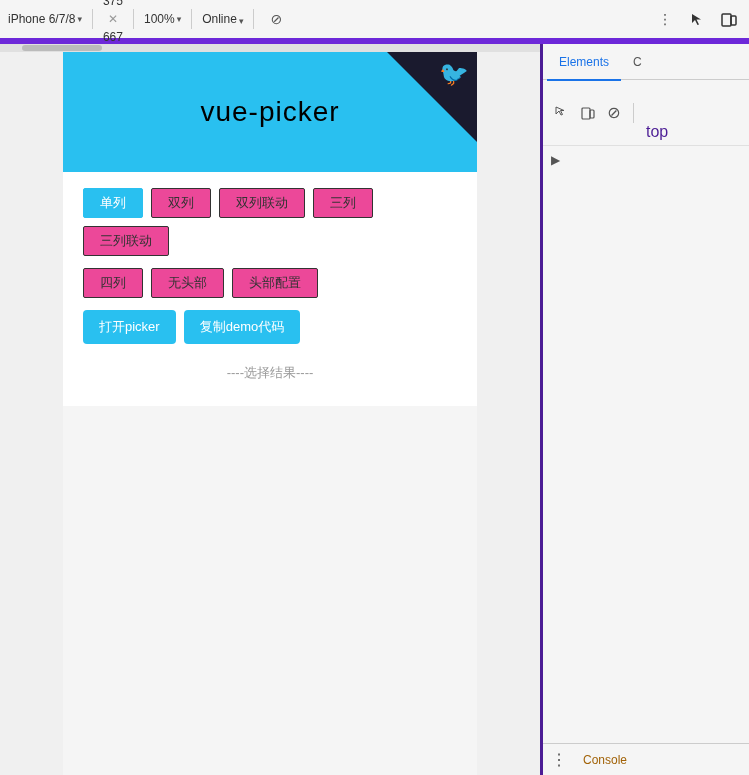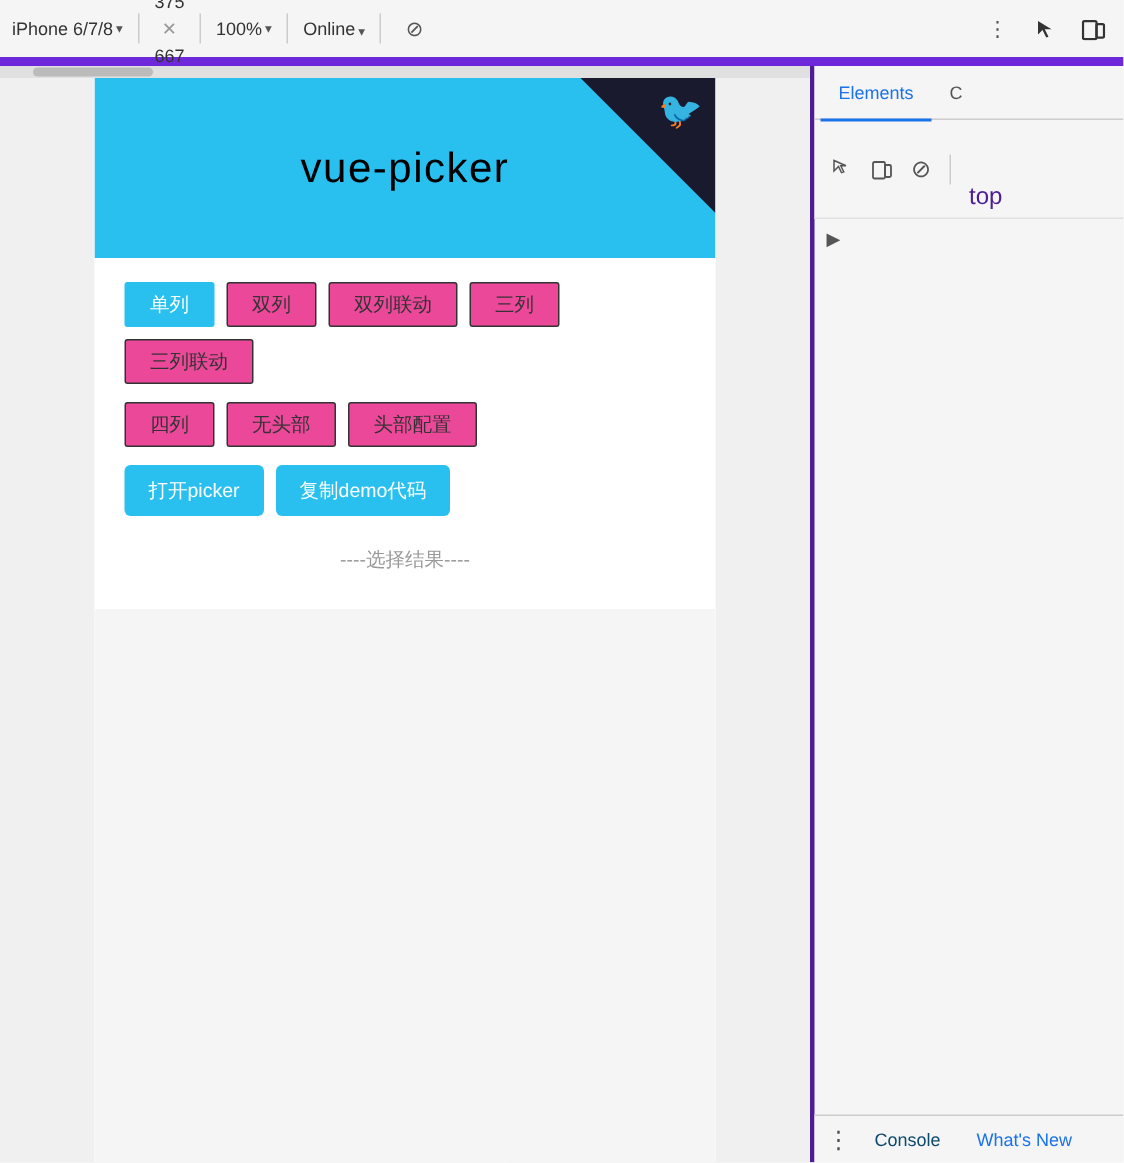--- a/index.html
+++ b/index.html
@@ -336,21 +336,21 @@
       cursor: pointer;
     }
 
     .bottom-tab {
       padding: 0 8px;
       height: 32px;
       display: flex;
       align-items: center;
       font-size: 12px;
       cursor: pointer;
-      color: #0c4a6e;
+      color: #a16207;
       border-bottom: 2px solid transparent;
       position: relative;
       top: 1px;
     }
 
     .bottom-tab.active {
       color: #1a73e8;
       border-bottom: 2px solid #1a73e8;
     }
   </style>
@@ -476,19 +476,16 @@
 
     <div class="devtools-content">
       <span class="devtools-arrow">▶</span>
     </div>
 
     <div class="bottom-bar">
       <span class="bottom-bar-dots">⋮</span>
       <div class="bottom-tab">
         <span>Console</span>
       </div>
-      <div class="bottom-tab active">
-        <span>What's New</span>
-      </div>
     </div>
   </div>
 
 </div>
 
 </body></html>

